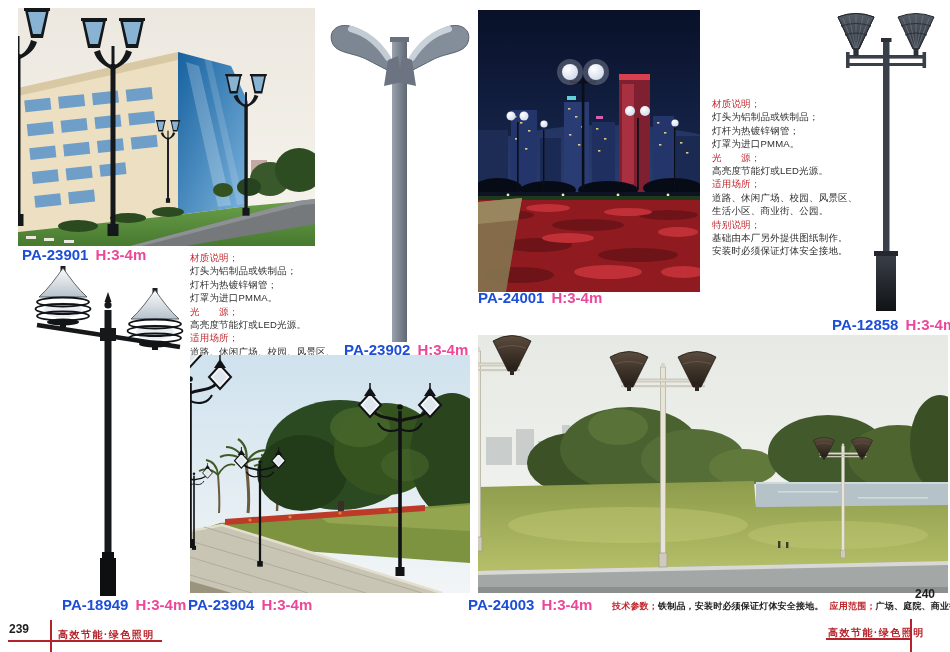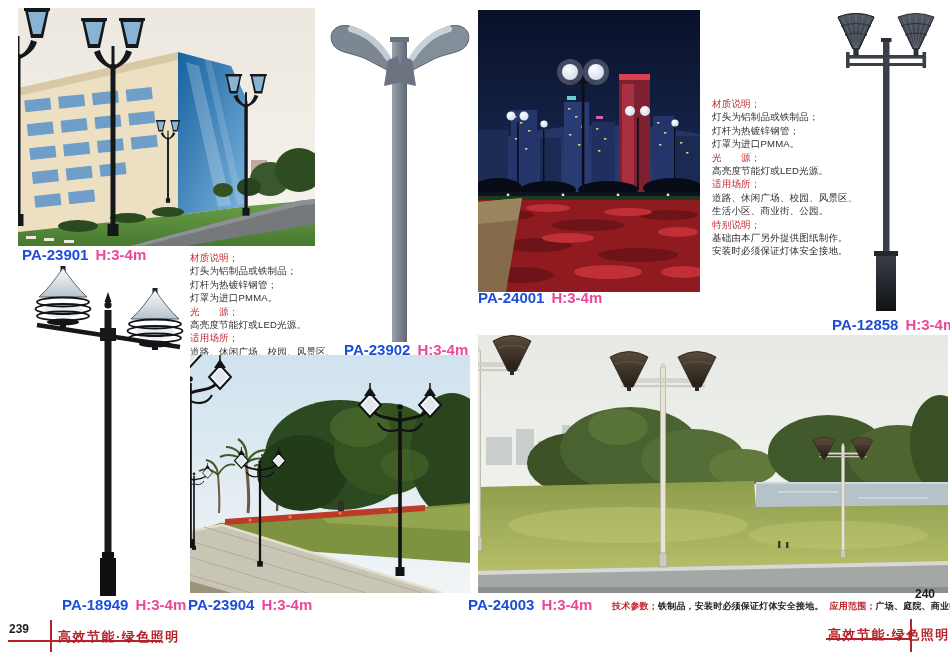--- a/index.html
+++ b/index.html
@@ -11,21 +11,21 @@
   .photo svg, .render svg{display:block;width:100%;height:100%;}
   .render{position:absolute;}
   .prod-label{position:absolute;font-size:15px;font-weight:700;white-space:nowrap;}
   .prod-label .code{color:#1d4ed8;margin-right:7px;margin-top:44px;}
   .prod-label .size{color:#ec4899;}
   .spec{position:absolute;width:168px;font-size:9.5px;line-height:13.4px;font-weight:400;color:#2e2e2e;letter-spacing:.2px;}
   .spec .rt{color:#c1272d;}
   .note{position:absolute;font-size:9px;font-weight:700;color:#222;white-space:nowrap;letter-spacing:.2px;}
   .note .rt{color:#c1272d;margin-left:6px;}
   .pagenum{position:absolute;font-size:12px;font-weight:700;color:#1d1d1d;}
-  .slogan{position:absolute;font-size:13px;font-weight:700;color:#b5232a;letter-spacing:1.5px;}
+  .slogan{position:absolute;font-size:10px;font-weight:700;color:#b5232a;letter-spacing:1.5px;}
   .redline{position:absolute;background:#b5232a;}
 </style>
 </head>
 <body>
 
 <div class="page">
 
   <div class="photo" style="left:18px;top:8px;width:297px;height:238px">
     <svg viewBox="0 0 297 238">
       <defs>

